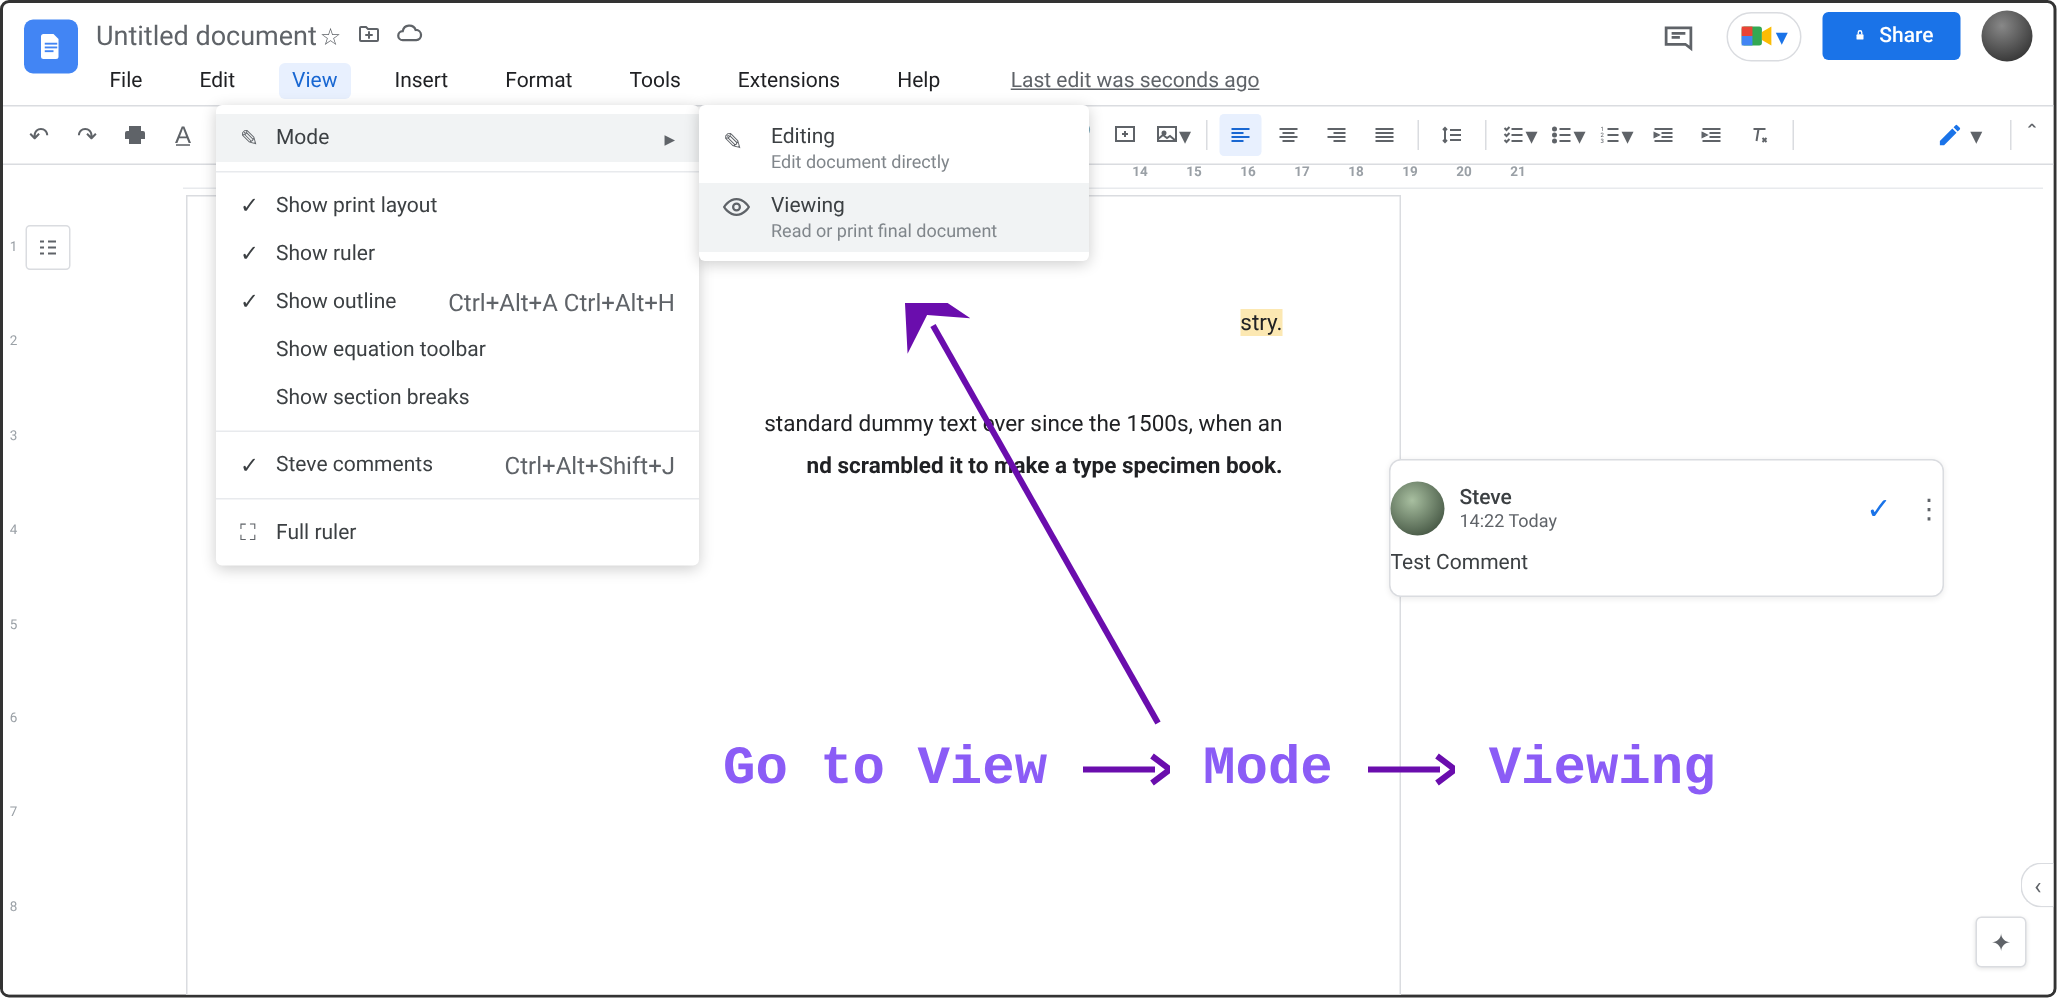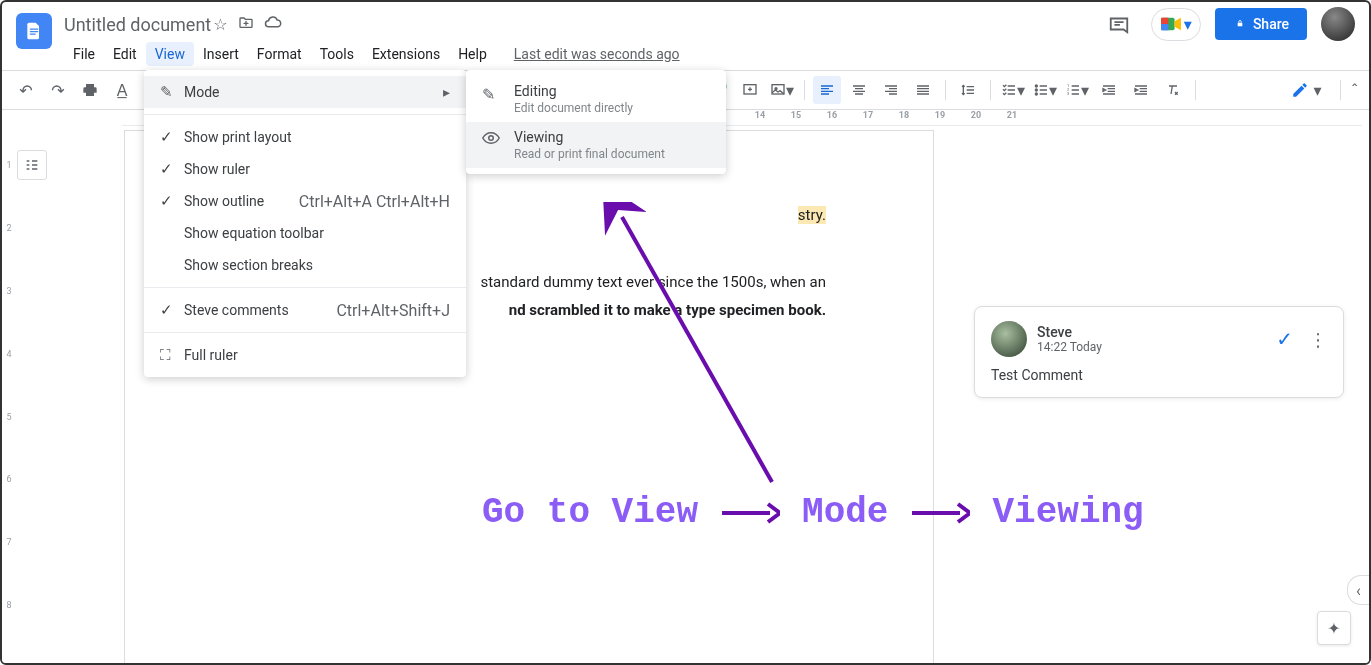--- a/index.html
+++ b/index.html
@@ -13,21 +13,21 @@
 .title-icons { display: flex; gap: 10px; align-items: center; }
 .title-icons span { color: #5f6368; font-size: 16px; cursor: pointer; }
 
 .header-right { margin-left: auto; display: flex; align-items: center; gap: 14px; }
 .comment-history-btn { width: 36px; height: 36px; display:flex; align-items:center; justify-content:center; cursor:pointer; color:#5f6368; border-radius:50%; }
 .meet-btn { display:flex; align-items:center; padding: 6px 8px; border-radius: 30px; cursor:pointer; border:1px solid #dadce0; }
 .share-btn { background:#1a73e8; color:#fff; border:none; border-radius:4px; padding:8px 18px; font-size:14px; font-weight:500; display:flex; align-items:center; gap:6px; cursor:pointer; }
 .avatar { width:34px; height:34px; border-radius:50%; background:radial-gradient(circle at 40% 30%, #888, #222); }
 
 
-.menubar { display:flex; align-items:center; padding: 4px 14px 4px 62px; height: 32px; gap: 0; }
+.menubar { display:flex; align-items:center; padding: 4px 14px 4px 62px; height: 32px; gap: 20px; }
 .menubar-item { padding: 4px 9px; font-size: 14px; color:#202124; cursor:pointer; border-radius:4px; }
 .menubar-item.active { background:#e8f0fe; color:#1967d2; }
 .last-edit { margin-left: 18px; text-decoration: underline; color:#5f6368; font-size:14px; cursor:pointer; }
 
 
 .toolbar { display:flex; align-items:center; height:40px; border-top:1px solid #dadce0; border-bottom:1px solid #dadce0; padding:0 10px; background:#fff; gap:4px; }
 .tb-btn { width:28px; height:28px; display:flex; align-items:center; justify-content:center; cursor:pointer; color:#5f6368; border-radius:3px; font-size:16px; }
 .tb-btn.active { background:#e8f0fe; color:#1967d2; }
 .tb-sep { width:1px; height:20px; background:#dadce0; margin:0 4px; }
 .tb-edit-mode { margin-left:auto; display:flex; align-items:center; gap:4px; padding:4px 10px; cursor:pointer; color:#1a73e8;}
@@ -35,21 +35,21 @@
 
 
 .canvas { position:relative; display:flex; height: calc(100% - 108px); background:#fff; }
 .outline-panel { width:60px; padding-top:40px; display:flex; justify-content:center; }
 .outline-icon { width:30px; height:30px; border:1px solid #dadce0; border-radius:3px; display:flex; align-items:center; justify-content:center; color:#5f6368; cursor:pointer; }
 .vruler { position:absolute; left:0; top:0; width:14px; height:100%; display:flex; flex-direction:column; font-size:9px; color:#9aa0a6; padding-top:50px; }
 .vruler span { height:65px; display:flex; align-items:flex-start; justify-content:center; }
 .hruler { position:absolute; left:120px; top:0; right:7px; height:16px; display:flex; font-size:9px; color:#9aa0a6; border-bottom:1px solid #e8eaed;font-weight:bold;}
 .hruler span { width:36px; text-align:center; }
 
-.page { position:absolute; left:122px; top:20px; width:810px; height:535px; border:1px solid #dadce0; background:#fff; padding:70px 107px; }
+.page { position:absolute; left:122px; top:20px; width:810px; height:535px; border:1px solid #dadce0; background:#fff; padding:70px 78px; }
 .page-text { font-size:15px; color:#202124; line-height:1.9; font-family: Arial; }
 .hl { background:#fce8b2; }
 
 
 .view-dropdown { position:absolute; left:142px; top:68px; width:322px; background:#fff; box-shadow:0 2px 10px rgba(0,0,0,0.2); border-radius:4px; padding:6px 0; z-index:100; }
 .vd-item { display:flex; align-items:center; height:32px; padding:0 16px; font-size:14px; color:#3c4043; cursor:pointer; }
 .vd-item:hover, .vd-item.hovered { background:#f1f3f4; }
 .vd-item .check { width:24px; color:#3c4043; font-size:15px;}
 .vd-item .label { flex:1; }
 .vd-item .shortcut { font-size:16px; color:#5f6368;text-align:center; }
@@ -60,21 +60,21 @@
 
 
 .mode-submenu { position:absolute; left:464px; top:68px; width:260px; background:#fff; box-shadow:0 2px 10px rgba(0,0,0,0.2); border-radius:4px; padding:6px 0; z-index:101; }
 .ms-item { display:flex; padding:7px 16px; cursor:pointer; gap:12px; }
 .ms-item.hovered { background:#f1f3f4; }
 .ms-icon { width:20px; color:#5f6368; display:flex; align-items:flex-start; padding-top:2px;}
 .ms-body .ms-title { font-size:14px; color:#3c4043; }
 .ms-body .ms-desc { font-size:12px; color:#80868b; margin-top:2px; }
 
 
-.comment-card { position:absolute; left:972px; top:196px; width:370px; background:#fff; border:1px solid #dadce0; border-radius:8px; padding:14px 16px; box-shadow:0 1px 4px rgba(0,0,0,0.08); }
+.comment-card { position:absolute; left:924px; top:196px; width:370px; background:#fff; border:1px solid #dadce0; border-radius:8px; padding:14px 0; box-shadow:0 1px 4px rgba(0,0,0,0.08); }
 .comment-head { display:flex; align-items:center; gap:10px; }
 .comment-avatar { width:36px; height:36px; border-radius:50%; background:radial-gradient(circle at 40% 35%, #a8bfa0, #2d3d2d);}
 .comment-meta { flex:1; }
 .comment-author { font-size:14px; font-weight:500; color:#3c4043; }
 .comment-time { font-size:12px; color:#5f6368; }
 .comment-resolve { color:#1a73e8; font-size:20px; cursor:pointer; margin-right:6px;}
 .comment-more { color:#5f6368; font-size:18px; cursor:pointer; }
 .comment-body { font-size:14px; color:#3c4043; margin-top:10px; }
 
 

